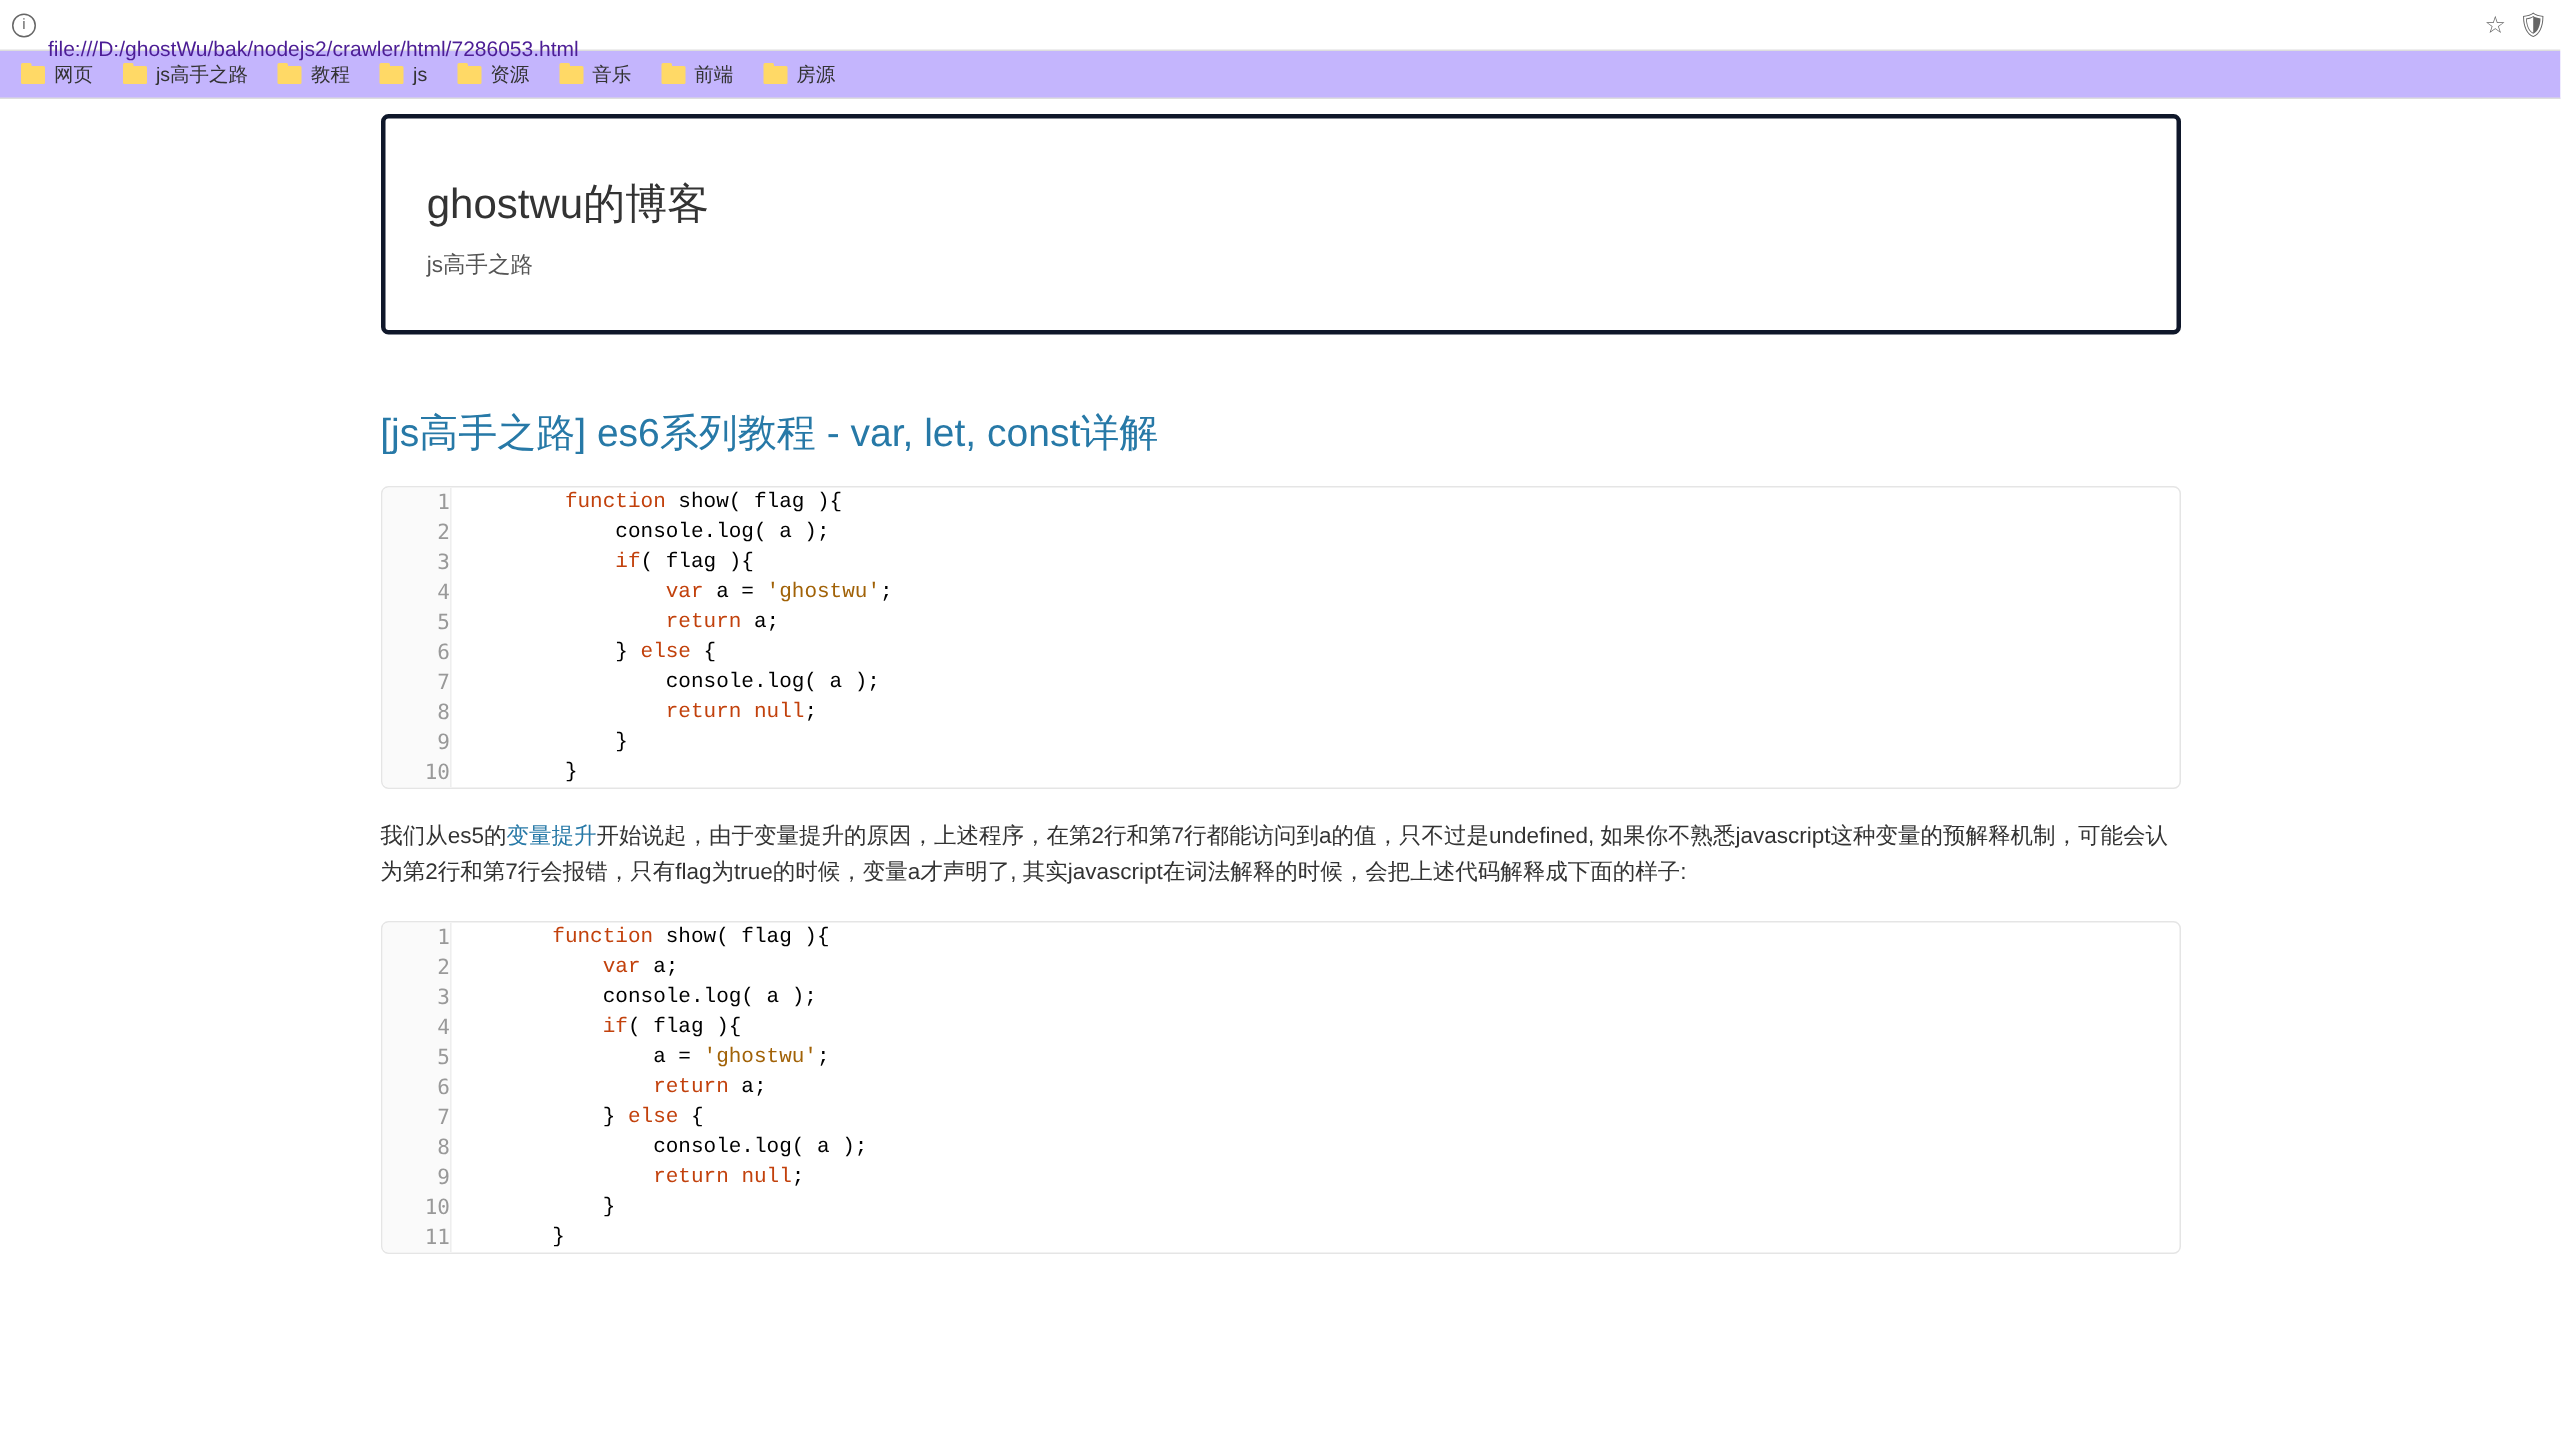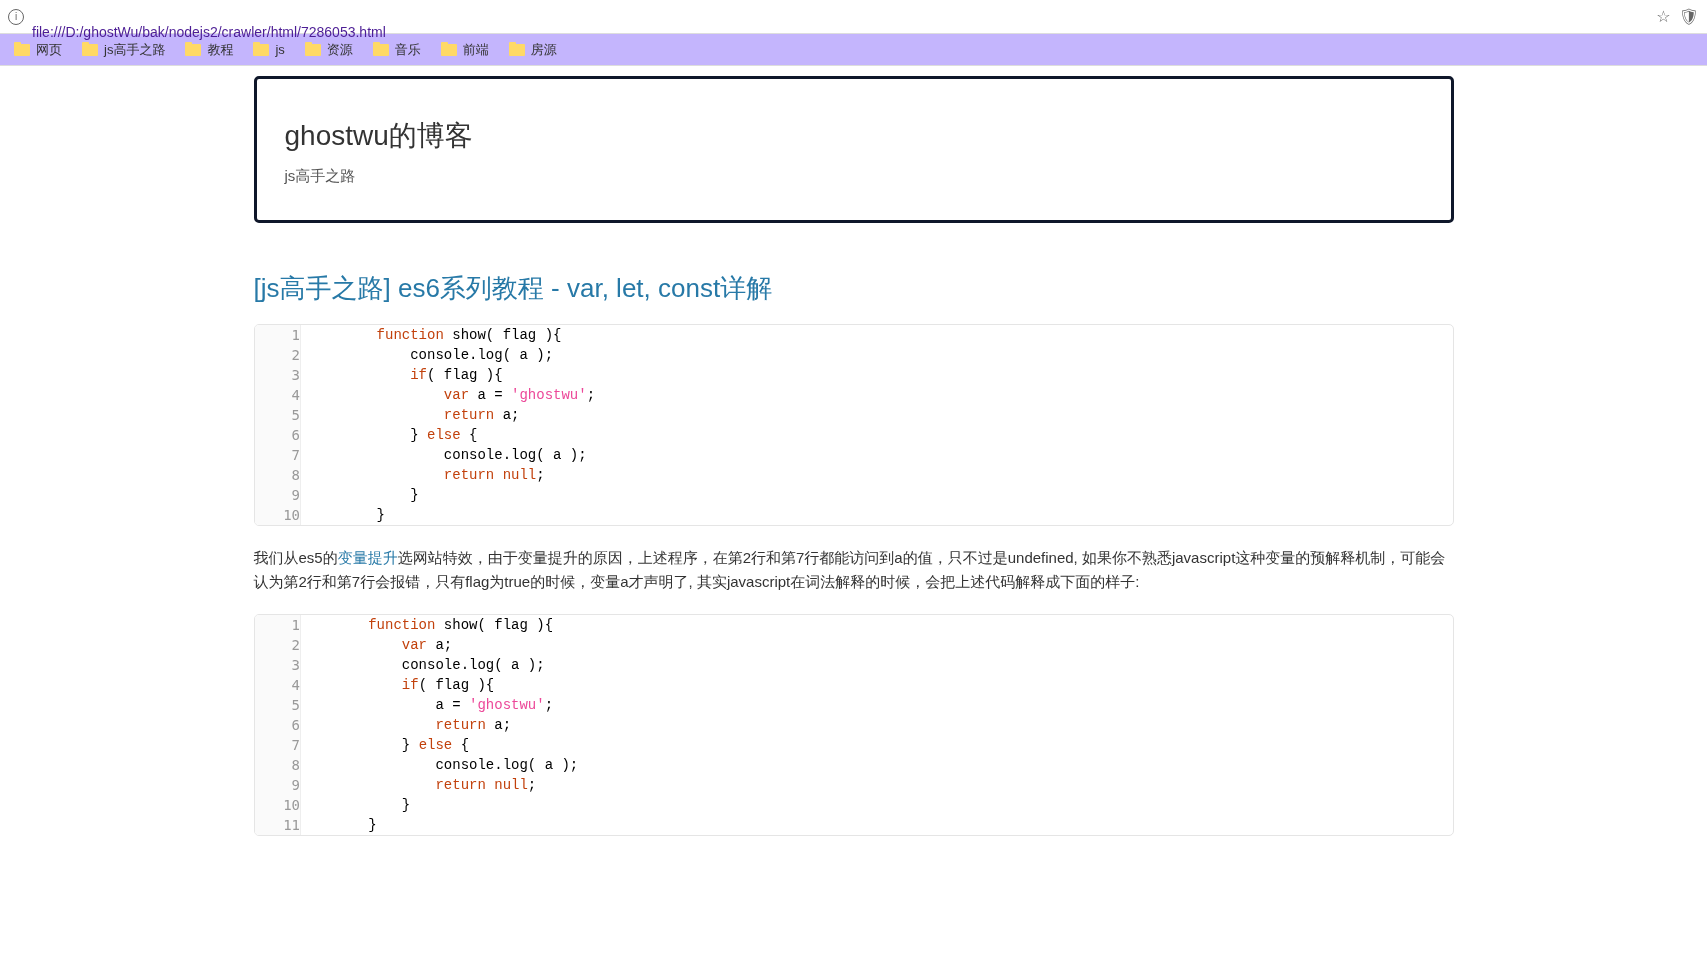--- a/index.html
+++ b/index.html
@@ -24,21 +24,21 @@
     
     .article-title { color: #2779a7; font-size: 26px; font-weight: 400; margin-top: 48px; margin-bottom: 18px; }
     
     .code-block { border: 1px solid #e5e5e5; border-radius: 5px; overflow: hidden; margin-bottom: 20px; }
     .code-table { width: 100%; border-collapse: collapse; }
     .code-table td { padding: 0; font-family: Consolas, "Courier New", monospace; font-size: 14px; line-height: 20px; vertical-align: top; }
     .line-nums { width: 46px; text-align: right; color: #999; padding: 8px 10px 8px 4px; border-right: 1px solid #eee; background: #fafafa; user-select: none; }
     .code-content { padding: 8px 12px; white-space: pre; }
     
     .k-blue { color: #c2410c; }
-    .k-str { color: #ec4899; margin-top: 48px; }
+    .k-str { color: #a16207; margin-top: 48px; }
     
     .paragraph { font-size: 15px; color: #333; line-height: 1.6; margin: 18px 0 20px; }
     .link-inline { color: #2779a7; text-decoration: none; }
   </style>
 </head>
 <body>
 
 <div class="address-bar">
   <span class="info-icon">i</span>
   <span class="url-text">file:///D:/ghostWu/bak/nodejs2/crawler/html/7286053.html</span>
@@ -114,21 +114,21 @@
 <span>             } </span><span class="k-blue">else</span><span> {</span>
 <span>                 console.log( a );</span>
 <span class="k-blue">                 return</span><span> </span><span class="k-blue">null</span><span>;</span>
 <span>             }</span>
 <span>         }</span></td>
     </tr>
         </tbody>
       </table>
   </div>
 
-  <p class="paragraph"><span>我们从es5的</span><a class="link-inline">变量提升</a><span>选网站特效，由于变量提升的原因，上述程序，在第2行和第7行都能访问到a的值，只不过是undefined, 如果你不熟悉javascript这种变量的预解释机制，可能会认为第2行和第7行会报错，只有flag为true的时候，变量a才声明了, 其实javascript在词法解释的时候，会把上述代码解释成下面的样子:</span></p>
+  <p class="paragraph"><span>我们从es5的</span><a class="link-inline">变量提升</a><span>开始说起，由于变量提升的原因，上述程序，在第2行和第7行都能访问到a的值，只不过是undefined, 如果你不熟悉javascript这种变量的预解释机制，可能会认为第2行和第7行会报错，只有flag为true的时候，变量a才声明了, 其实javascript在词法解释的时候，会把上述代码解释成下面的样子:</span></p>
 
   <div class="code-block">
     <table class="code-table">
         <tbody>
           <tr>
       <td class="line-nums">
               <pre>1
 2
 3
 4

